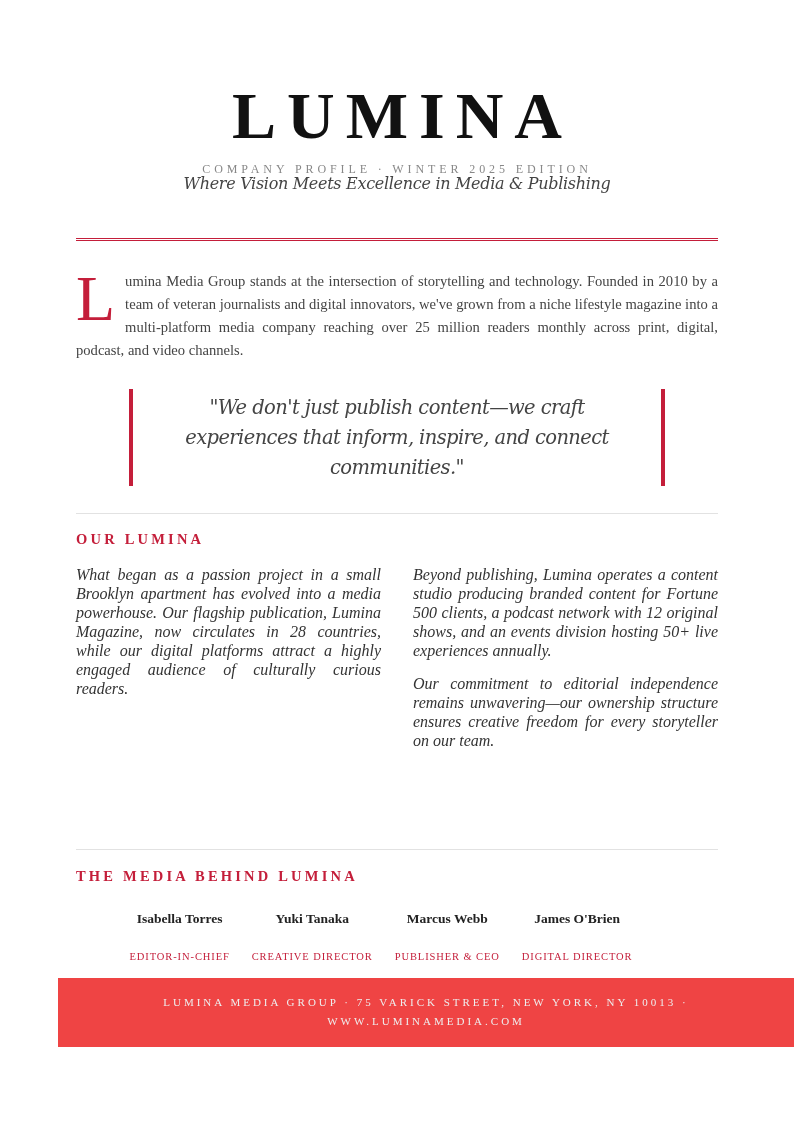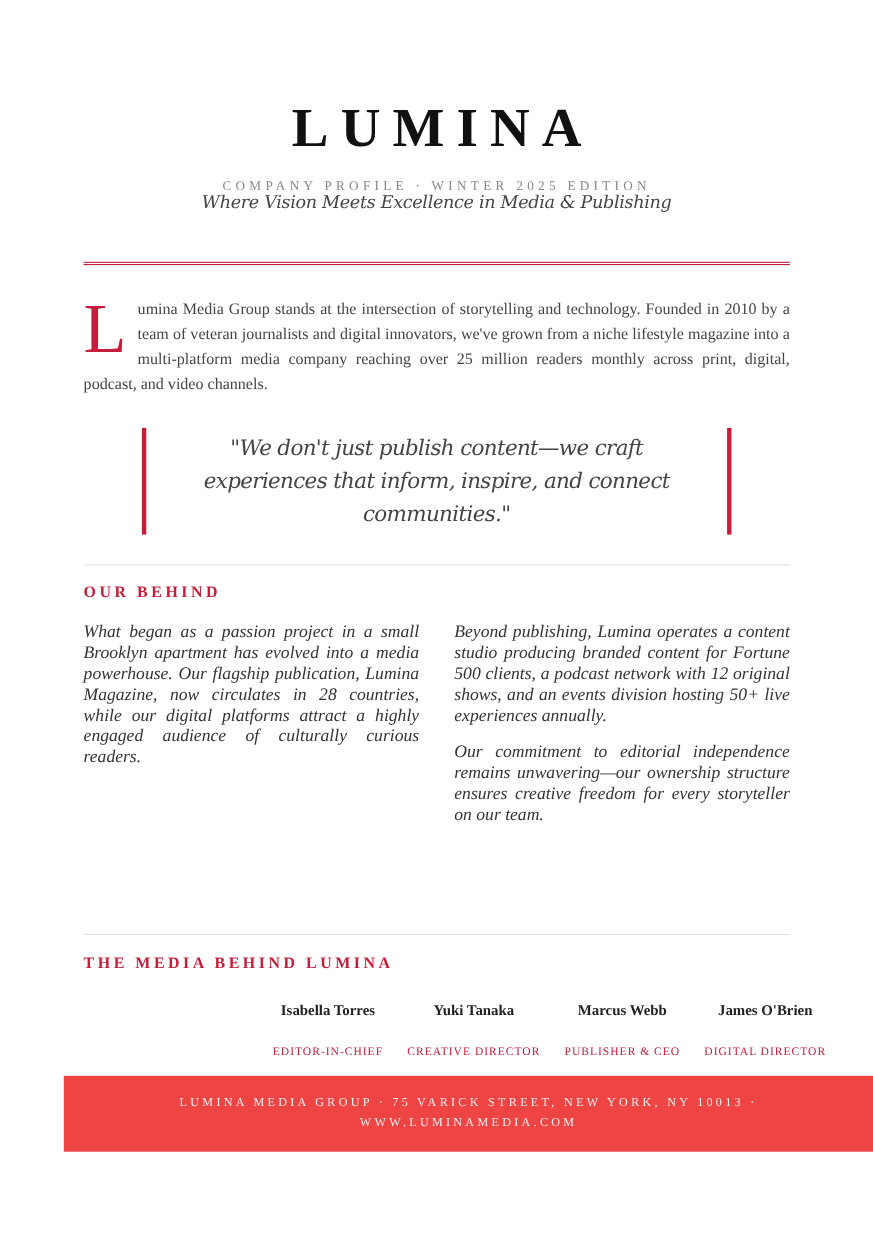--- a/index.html
+++ b/index.html
@@ -1,36 +1,36 @@
 <!DOCTYPE html>
 <html><head>
   <meta charset="utf-8">
   <style>
     html, body { margin:0; padding:0; background:#ffffff; }
     body { width:794px; height:1123px; position:relative; overflow:hidden;
            font-family:"Liberation Serif", serif; color:#333; }
     .abs { position:absolute; }
-    .title { left:0; width:794px; top:84px; text-align:center; font-size:50px; font-weight:bold;
+    .title { left:0; width:794px; top:84px; text-align:center; font-size:66px; font-weight:bold;
              letter-spacing:11px; color:#111; line-height:64px; padding-left:11px; box-sizing:border-box; }
     .subtitle { left:0; width:794px; top:161px; text-align:center; font-size:12px; letter-spacing:3.9px;
                 color:#888; line-height:16px; }
     .tagline { left:0; width:794px; top:172px; text-align:center; font-family:"DejaVu Serif", serif;
                font-style:italic; font-size:16px; color:#444; line-height:24px; letter-spacing:-0.3px; }
     .rule { left:76px; width:642px; top:238px; height:1px; border-top:1px solid #c41e3a; border-bottom:1px solid #c41e3a; }
     .intro { left:76px; width:642px; top:270px; font-size:14.6px; line-height:23px; text-align:justify; color:#444; }
     .dropcap { float:left; font-size:64px; line-height:50px; color:#c41e3a; margin:4px 10px 0 0; font-weight:normal; height:50px; }
     .quote { left:129px; width:536px; top:389px; height:97px; border-left:4px solid #c41e3a; border-right:4px solid #c41e3a;
              box-sizing:border-box; display:flex; align-items:center; justify-content:center; }
     .quote p { margin:0; font-family:"DejaVu Serif", serif; font-style:italic; font-size:19.5px; line-height:30px;
                color:#444; text-align:center; width:470px; letter-spacing:-0.6px; }
     .hr { left:76px; width:642px; height:1px; background:#e2e2e2; }
     .section-title { left:76px; font-size:14.5px; font-weight:bold; letter-spacing:3.2px; color:#c41e3a; line-height:18px; }
     .col { width:305px; font-size:16px; line-height:19px; text-align:justify; color:#333;font-style:italic; }
     .col p { margin:0 0 14px 0; }
-    .team { left:0; width:762px; top:909px; display:flex; justify-content:flex-end; gap:0; }
+    .team { left:0; width:762px; top:909px; display:flex; justify-content:center; gap:0; }
     .member { text-align:center; padding:0 11px; }
     .member-name { font-size:13.5px; font-weight:bold; color:#222; line-height:20px; }
     .member-role { font-size:10.5px; letter-spacing:0.9px; color:#c41e3a; line-height:18px; margin-top:19px; }
     .footer { left:58px; width:736px; top:978px; height:69px; background:#ef4444; color:#eee; text-align:center;
               font-size:11px; letter-spacing:3px; line-height:19px; box-sizing:border-box; padding-top:15px; }
   </style>
 </head>
 <body>
 
 <div class="abs title">LUMINA</div>
@@ -41,21 +41,21 @@
 <div class="abs intro">
   <span class="dropcap">L</span>
   <span>umina Media Group stands at the intersection of storytelling and technology. Founded in 2010 by a team of veteran journalists and digital innovators, we've grown from a niche lifestyle magazine into a multi-platform media company reaching over 25 million readers monthly across print, digital, podcast, and video channels.</span>
 </div>
 
 <div class="abs quote">
   <p>"We don't just publish content—we craft experiences that inform, inspire, and connect communities."</p>
 </div>
 
 <div class="abs hr" style="top:513px;"></div>
-<div class="abs section-title" style="top:530px;">OUR BEHIND</div>
+<div class="abs section-title" style="top:530px;">OUR LUMINA</div>
 
 <div class="abs col" style="left:76px; top:565px;">
   <p>What began as a passion project in a small Brooklyn apartment has evolved into a media powerhouse. Our flagship publication, Lumina Magazine, now circulates in 28 countries, while our digital platforms attract a highly engaged audience of culturally curious readers.</p>
 </div>
 <div class="abs col" style="left:413px; top:565px;">
   <p>Beyond publishing, Lumina operates a content studio producing branded content for Fortune 500 clients, a podcast network with 12 original shows, and an events division hosting 50+ live experiences annually.</p>
   <p>Our commitment to editorial independence remains unwavering—our ownership structure ensures creative freedom for every storyteller on our team.</p>
 </div>
 
 <div class="abs hr" style="top:849px;"></div>

